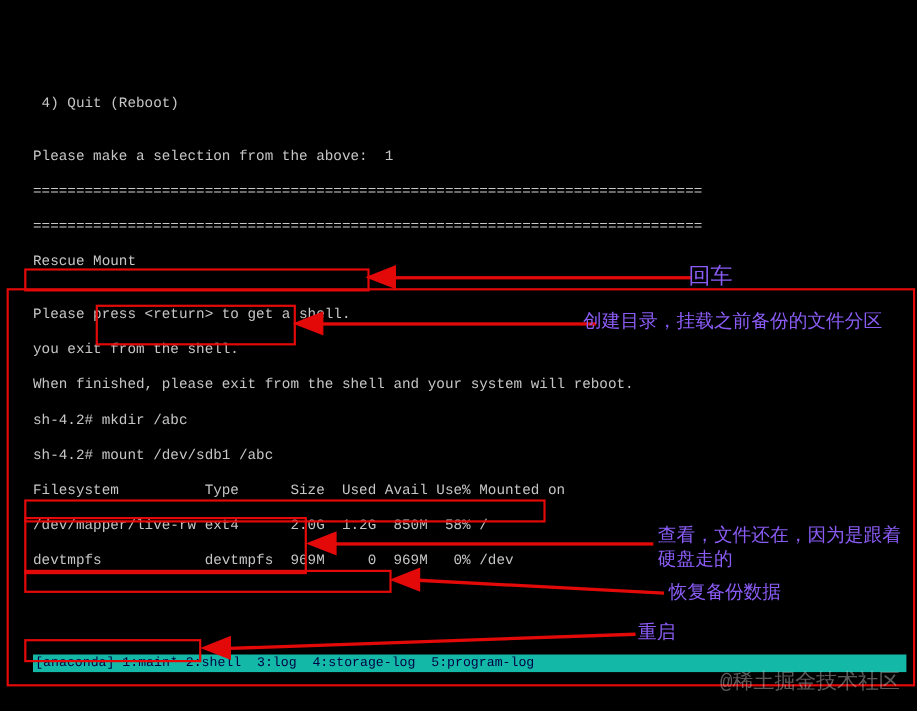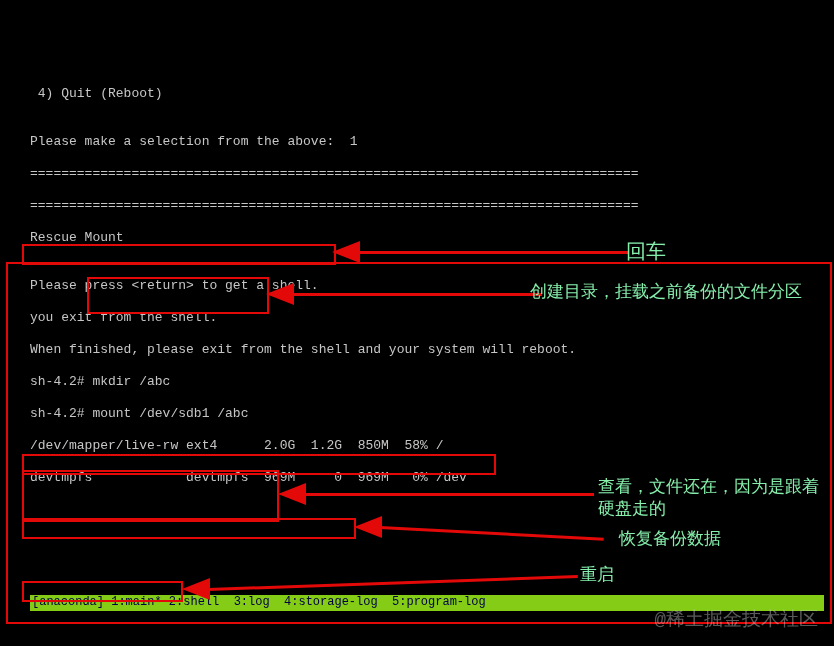--- a/index.html
+++ b/index.html
@@ -22,21 +22,21 @@
     line-height: 16px;
   }
   .line { display: block; min-height: 16px; }
   .blank { height: 16px; }
   .status-bar {
     position: absolute;
     left: 30px;
     bottom: 35px;
     width: 790px;
     height: 16px;
-    background: #84cc16;
+    background: #14b8a6;
     color: #004;
     font-size: 12px;
     padding: 0 2px;
     display: flex;
     white-space: pre;
   }
   .status-right { margin-left: auto; }
 
   
   .rbox {
@@ -64,21 +64,21 @@
     width: 0; height: 0;
     top: -11px;
     border-top: 11px solid transparent;
     border-bottom: 11px solid transparent;
     border-right: 28px solid #e30909;
   }
 
   
   .annot {
     position: absolute;
-    color: #86efac;
+    color: #8b5cf6;
     font-family: "Microsoft YaHei", "SimHei", sans-serif;
     font-size: 17px;
     line-height: 22px;
     white-space: normal;
   }
   .watermark {
     position: absolute;
     right: 16px;
     bottom: 14px;
     color: rgba(200,200,200,0.45);
@@ -97,20 +97,21 @@
 <span class="line">Please make a selection from the above:  1</span>
 <span class="line">==============================================================================</span>
 <span class="line">==============================================================================</span>
 <span class="line">Rescue Mount</span>
 <span class="blank"></span>
 <span class="line">Please press &lt;return&gt; to get a shell.</span>
 <span class="line">you exit from the shell.</span>
 <span class="line">When finished, please exit from the shell and your system will reboot.</span>
 <span class="line">sh-4.2# mkdir /abc</span>
 <span class="line">sh-4.2# mount /dev/sdb1 /abc</span>
+<span class="line">Filesystem          Type      Size  Used Avail Use% Mounted on</span>
 <span class="line">/dev/mapper/live-rw ext4      2.0G  1.2G  850M  58% /</span>
 <span class="line">devtmpfs            devtmpfs  969M     0  969M   0% /dev</span>
 
 
 
 
 
 
 
 
@@ -156,16 +157,16 @@
 </div>
 
 <div class="arrow" style="left:182px; top:589px;">
   <div class="head" style="left:0;"></div>
   <div class="shaft" style="left:26px; width:370px; transform:rotate(-2deg); transform-origin:left;"></div>
 </div>
 
 <div class="annot" style="left:626px; top:240px; font-size:20px;">回车</div>
 <div class="annot" style="left:530px; top:281px; width:290px;">创建目录，挂载之前备份的文件分区</div>
 <div class="annot" style="left:598px; top:476px; width:224px;">查看，文件还在，因为是跟着硬盘走的</div>
-<div class="annot" style="left:608px; top:528px;margin-left:11px;">恢复备份数据</div>
+<div class="annot" style="left:608px; top:528px;">恢复备份数据</div>
 <div class="annot" style="left:580px; top:564px;">重启</div>
 
 <div class="watermark">@稀土掘金技术社区</div>
 
 </body></html>

